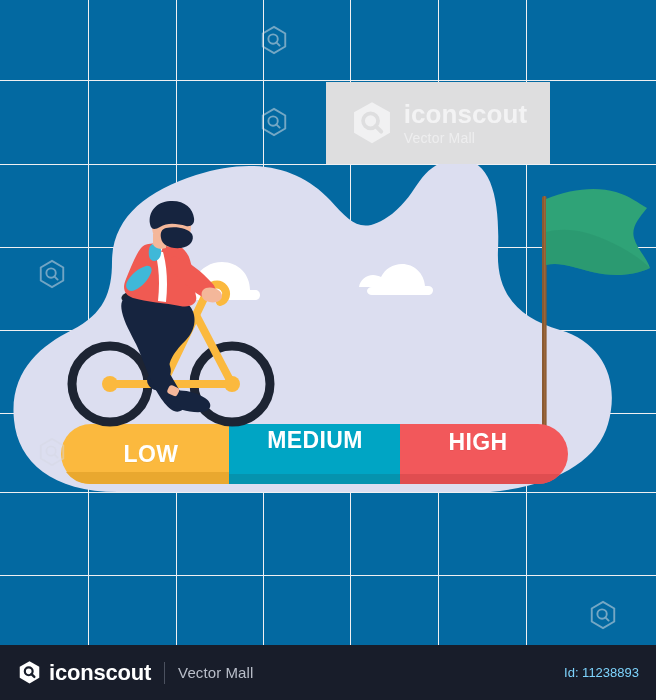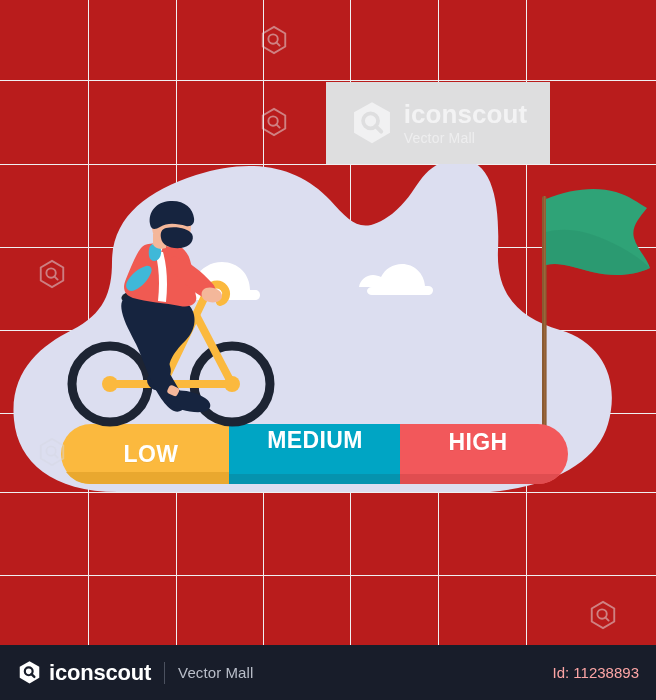--- a/index.html
+++ b/index.html
@@ -8,21 +8,21 @@
     width:656px; height:700px;
     font-family:"Liberation Sans", sans-serif;
     overflow:hidden;
     position:relative;
   }
 
   
   #stage {
     position:absolute; left:0; top:0;
     width:656px; height:645px;
-    background:#b91c1c;
+    background:#0369a1;
     overflow:hidden;
   }
 
   
   .gridline { position:absolute; background:#f0f0f2; }
   .gridline.v { width:1px; top:0; bottom:0; }
   .gridline.h { height:1px; left:0; right:0; }
 
   
   .wm-ico { position:absolute; width:30px; height:30px; opacity:.5; }
@@ -75,21 +75,21 @@
   .f-logo svg { width:100%; height:100%; display:block; }
   .f-name {
     color:#ffffff; font-size:22px; font-weight:700;
     margin-left:7px; letter-spacing:-.2px;
   }
   .f-div {
     width:1px; height:22px; background:#4b515f;
     margin:0 13px;
   }
   .f-sub { color:#b9bec9; font-size:15px; letter-spacing:.1px; }
-  .f-id { margin-left:auto; color:#fca5a5; font-size:15px; }
+  .f-id { margin-left:auto; color:#7dd3fc; font-size:13px; }
 </style>
 </head>
 <body>
 
 <div id="stage">
 
   <div class="gridline v" style="left:88px"></div>
   <div class="gridline v" style="left:176px"></div>
   <div class="gridline v" style="left:263px"></div>
   <div class="gridline v" style="left:350px"></div>

